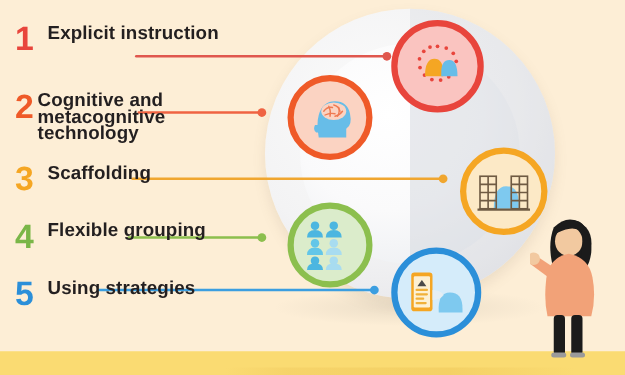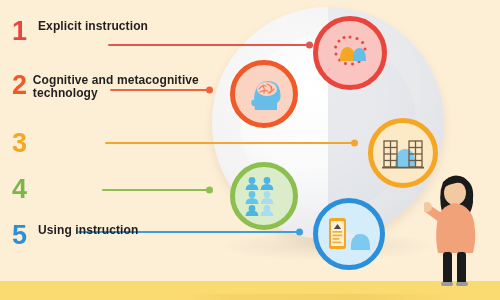--- a/index.html
+++ b/index.html
@@ -49,21 +49,21 @@
   }
 
   
   .list{position:absolute;left:0;top:0;width:212px;height:300px;}
   .item{position:absolute;display:flex;align-items:flex-start;}
   .num{
     font-size:27px;font-weight:700;line-height:26px;width:22px;
     text-align:left;letter-spacing:-1px;
   }
   .label{
-    font-size:12px;line-height:13.2px;color:#231f20;font-weight:600;
+    font-size:15px;line-height:13.2px;color:#231f20;font-weight:600;
     padding-left:4px;padding-top:2px;letter-spacing:.1px;
   }
   .i1{left:12px;top:18px;}
   .i2{left:12px;top:72px;}
   .i3{left:12px;top:130px;}
   .i4{left:12px;top:176px;}
   .i5{left:12px;top:222px;}
 
   
   .conn{position:absolute;height:2px;border-radius:2px;}
@@ -117,27 +117,29 @@
       <div class="item i1">
         <div class="num" style="color:#e8453c">1</div>
         <div class="label">Explicit instruction</div>
       </div>
       <div class="item i2">
         <div class="num" style="color:#ef5a28">2</div>
         <div class="label">Cognitive and metacognitive technology</div>
       </div>
       <div class="item i3">
         <div class="num" style="color:#f5a623">3</div>
+        <div class="label">Scaffolding</div>
       </div>
       <div class="item i4">
         <div class="num" style="color:#7ab648">4</div>
+        <div class="label">Flexible grouping</div>
       </div>
       <div class="item i5">
         <div class="num" style="color:#2b8fd9">5</div>
-        <div class="label">Using instruction</div>
+        <div class="label">Using strategies</div>
       </div>
     </div>
 
   <div id="bubbles">
       <div class="bub" style="left: 313px; top: 16px; width: 74px; height: 74px; border: 5px solid rgb(232, 69, 60); background: rgb(250, 196, 192);">
         <svg width="44" height="44" viewBox="0 0 44 44">
         <g fill="#e8453c">
           <circle cx="22" cy="6" r="1.5"></circle>
             <circle cx="29" cy="7.4" r="1.5"></circle>
           <circle cx="34.6" cy="11.6" r="1.5"></circle>

